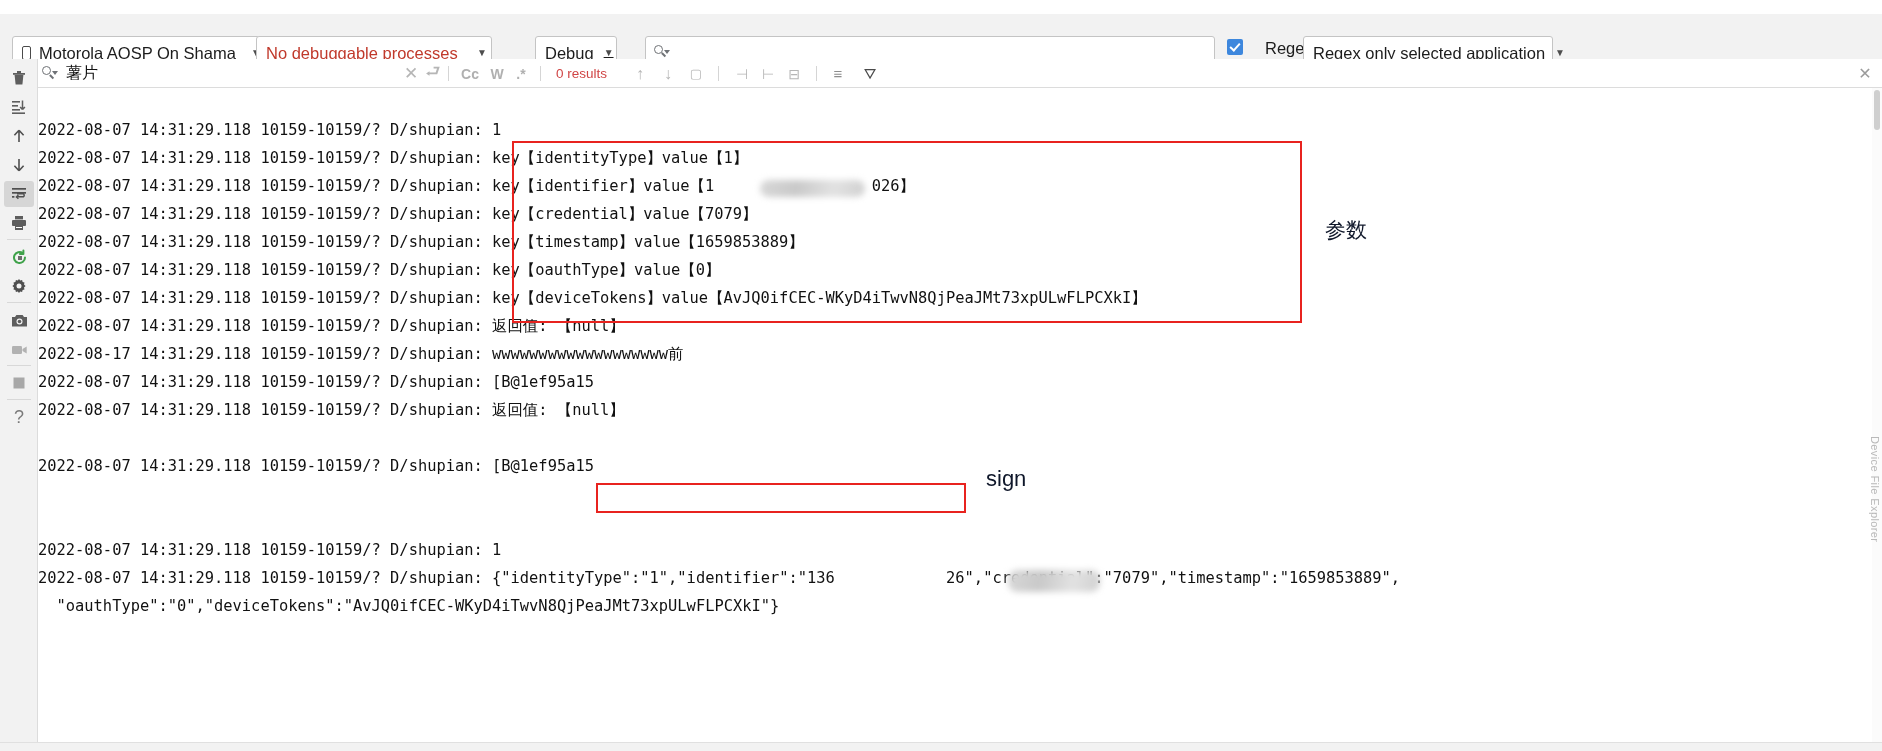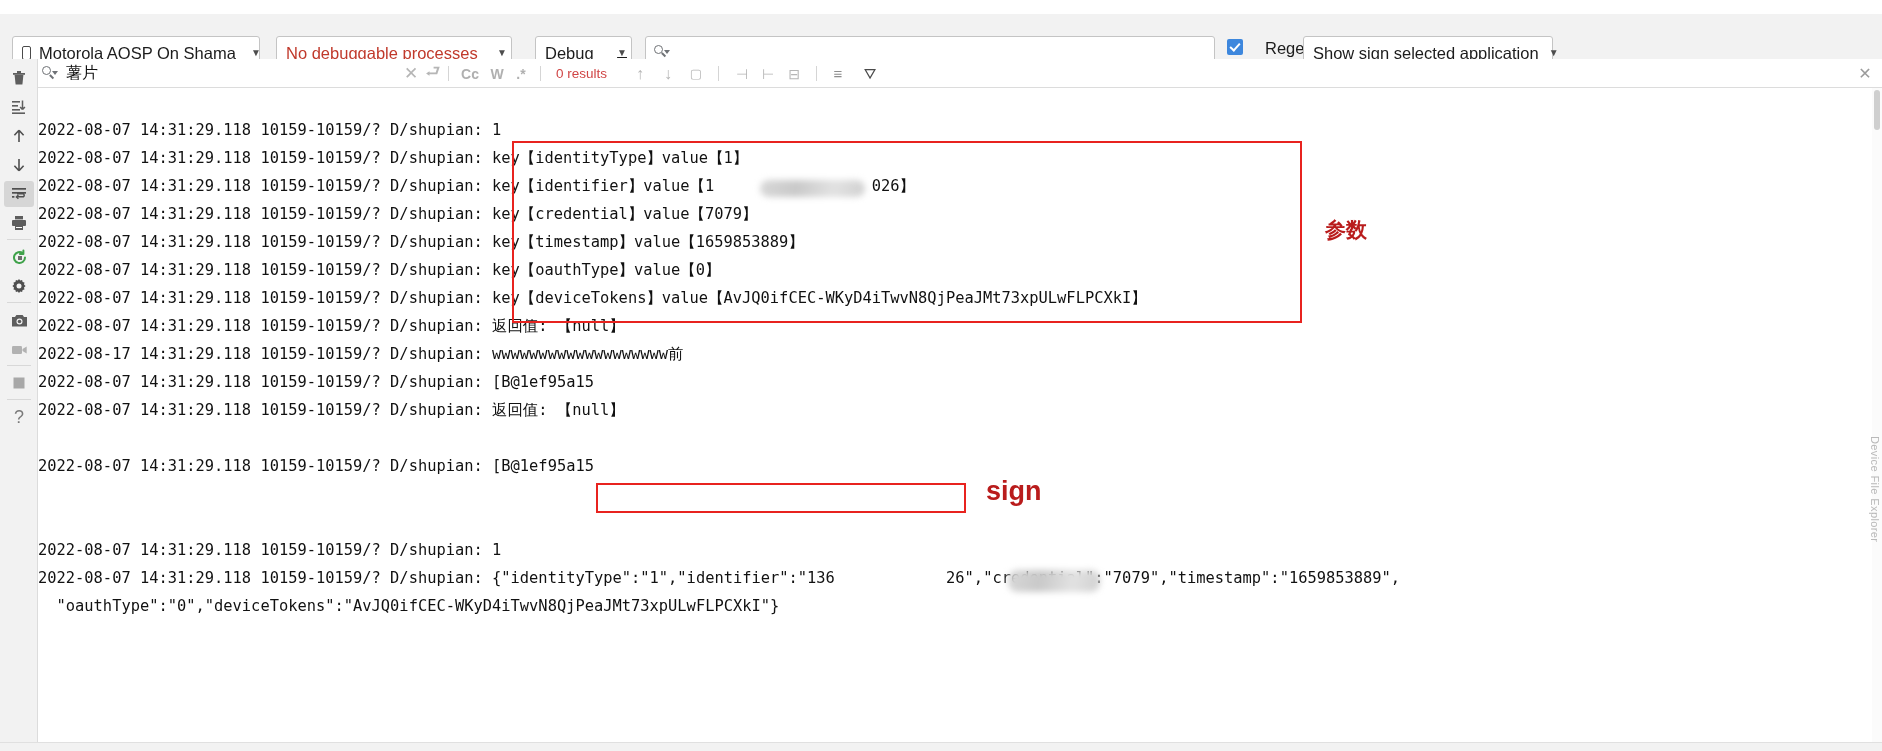--- a/index.html
+++ b/index.html
@@ -51,23 +51,23 @@
   #device-combo { left: 12px; top: 22px; width: 248px; }
   #device-combo .dev-icon {
     display: inline-block; width: 9px; height: 14px;
     border: 1.4px solid #4a4a4a; border-radius: 2px; margin-right: 8px;
     flex: 0 0 auto;
   }
   #device-combo .dev-name { color: #1c1c1c; }
   #device-combo .dev-api { color: #9a9a9a; margin-left: 5px;
       max-width: 62px; overflow: hidden; display:inline-block;
       white-space: nowrap; vertical-align: bottom; }
-  #process-combo { left: 276px; top: 22px; width: 236px; color: #c0392b; }
+  #process-combo { left: 256px; top: 22px; width: 236px; color: #c0392b; }
   #process-combo .combo-text { color: #c0392b; }
-  #level-combo { left: 535px; top: 22px; width: 97px; text-decoration: underline; }
+  #level-combo { left: 535px; top: 22px; width: 82px; text-decoration: underline; }
   #search-box {
     position: absolute; left: 645px; top: 22px; width: 570px; height: 30px;
     background: #fff; border: 1px solid #c4c4c4; border-radius: 3px;
     display: flex; align-items: center; padding-left: 8px;
   }
   .mini-search {
     position: relative; width: 13px; height: 13px; flex: 0 0 auto;
   }
   .mini-search .lens {
     position: absolute; left: 0; top: 0; width: 9px; height: 9px;
@@ -162,23 +162,23 @@
     font-family: "DejaVu Sans Mono", monospace;
     font-size: 15.4px; color: #111111;
     white-space: pre; line-height: 17px;
   }
 
   
   .ann-box {
     position: absolute; border: 2px solid #e8231f; pointer-events: none;
   }
   .ann-text {
-    position: absolute; color: #b91c1c;
+    position: absolute; color: #0f172a;
     font-family: "Liberation Sans", sans-serif;
-    font-weight: 700;
+    font-weight: 400;
   }
   
   .redact {
     position: absolute;
     background: linear-gradient(100deg,#d8d8d8,#c9c9c9 35%,#e2e2e2 70%,#d0d0d0);
     filter: blur(3px); border-radius: 9px;
   }
 
   
   .vscroll {
@@ -234,21 +234,21 @@
           <span class="tri"></span>
       </span>
     </div>
 
     <div id="regex-wrap">
       <span class="checkbox"></span>
       <span id="regex-label">Regex</span>
     </div>
 
     <div class="combo" id="app-combo">
-      <span class="combo-text">Show sign selected application</span>
+      <span class="combo-text">Regex only selected application</span>
       <span class="arrow">▼</span>
     </div>
   </div>
 
   <div class="gutter">
 
     <div class="g-btn" style="top:6px">
       <svg class="ic" width="14" height="16" viewBox="0 0 14 16">
         <rect x="1" y="3" width="12" height="1.8" fill="#5e5e5e"></rect>
         <rect x="5" y="1" width="4" height="2" fill="#5e5e5e"></rect>
@@ -393,21 +393,21 @@
     <div class="logline" style="top:510px">  "oauthType":"0","deviceTokens":"AvJQ0ifCEC-WKyD4iTwvN8QjPeaJMt73xpULwFLPCXkI"}</div>
   </div>
 
   <div class="redact" style="left:760px; top:180px; width:105px; height:17px;"></div>
   <div class="redact" style="left:1008px; top:570px; width:92px; height:22px;"></div>
 
   <div class="ann-box" style="left:512px; top:141px; width:790px; height:182px;"></div>
   <div class="ann-text" style="left:1325px; top:216px; font-size:21px;">参数</div>
 
   <div class="ann-box" style="left:596px; top:483px; width:370px; height:30px;"></div>
-  <div class="ann-text" style="left:986px; top:476px; font-size:27px;">sign</div>
+  <div class="ann-text" style="left:986px; top:466px; font-size:22px;">sign</div>
 
   <div class="vscroll">
     <div class="thumb"></div>
   </div>
   <div class="edge-label">Device File Explorer</div>
 
   <div class="bottom-strip"></div>
 </div>
 
 </body></html>

